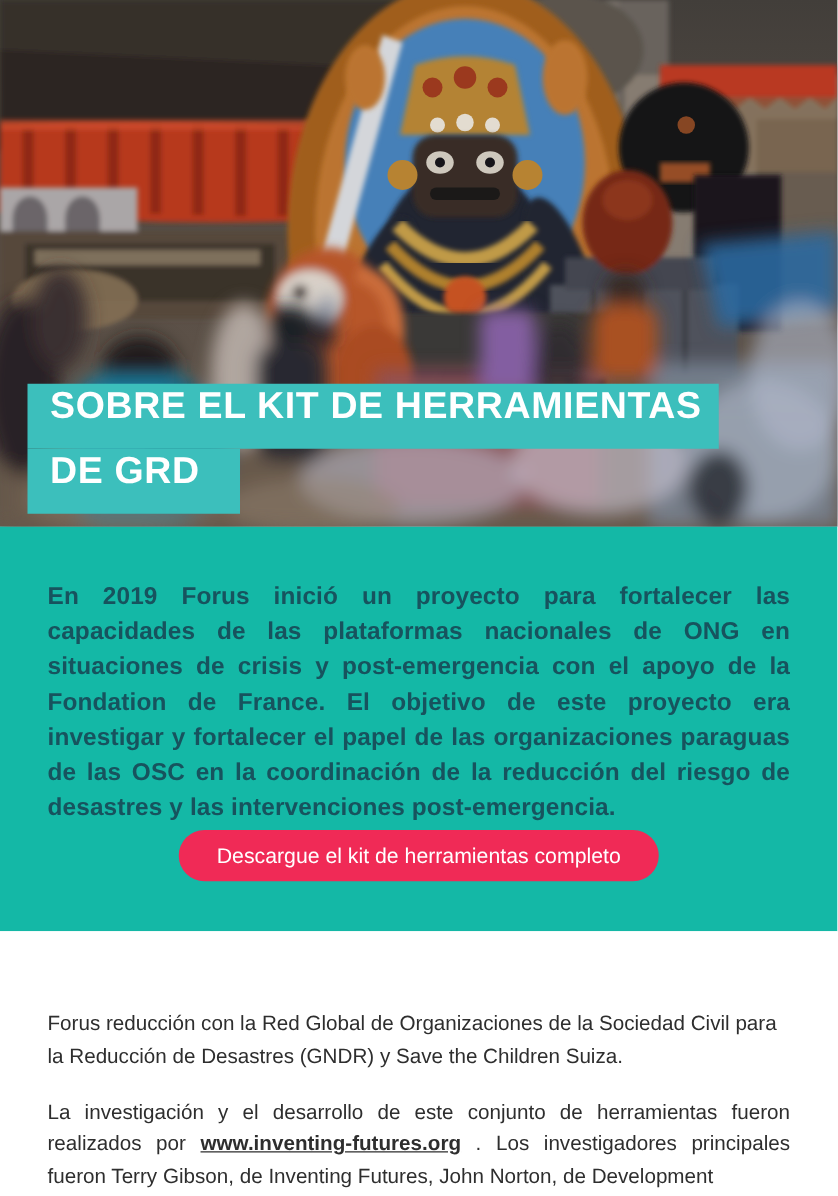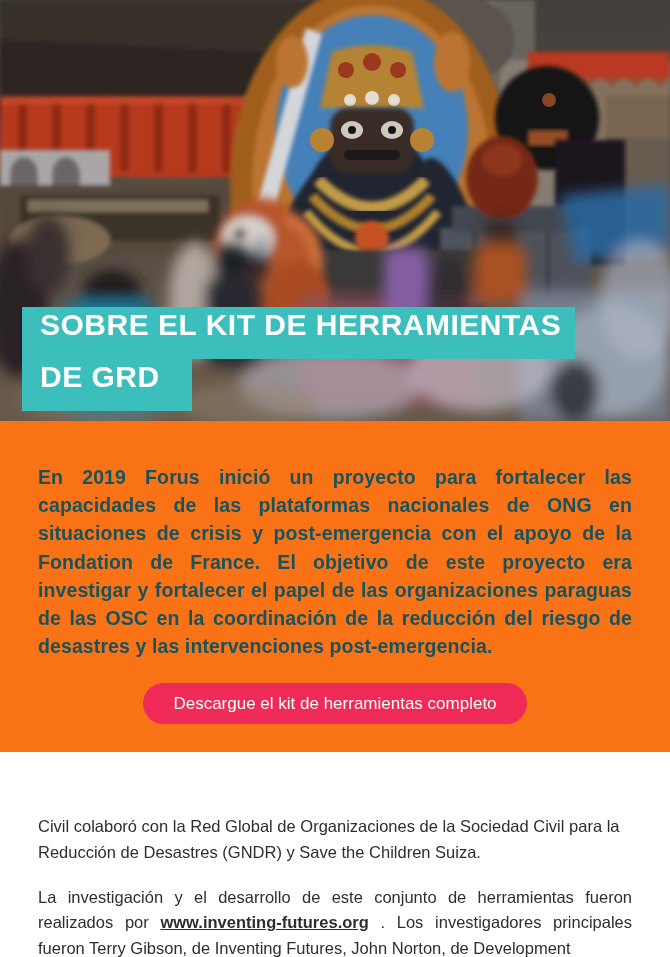--- a/index.html
+++ b/index.html
@@ -18,26 +18,26 @@
     display:flex; flex-direction:column; align-items:flex-start;
   }
   .hero-title .hl {
     display:inline-block; background:#3CBFBC; color:#ffffff;
     font-weight:bold; font-size:30px; line-height:36px; height:52px;
     padding:0 14px 0 18px; letter-spacing:0.5px; white-space:nowrap;
   }
   .hero-title .hl.l2 { padding-right:32px; }
 
   
-  .teal-section { background:#f97316; padding:42px 38px 28px 38px; }
+  .teal-section { background:#14b8a6; padding:42px 38px 40px 38px; }
   .teal-section .lead {
     color:#17535E; font-weight:bold; font-size:19.5px; line-height:28.2px;
     text-align:justify; letter-spacing:0.1px;
   }
-  .btn-row { display:flex; justify-content:center; margin-top:23px; }
+  .btn-row { display:flex; justify-content:center; margin-top:4px; }
   .download-btn {
     background:#F02A56; color:#ffffff; border:none; cursor:pointer;
     font-family:"Liberation Sans", sans-serif;
     font-size:17px; line-height:20px; padding:10.5px 30px;
     border-radius:22px; white-space:nowrap;
   }
 
   
   .white-section { background:#ffffff; padding:62px 38px 0 38px; color:#2E2E2E; }
   .white-section p { font-size:16.5px; line-height:25.3px; }
@@ -226,15 +226,15 @@
 </div>
 
 <div class="teal-section">
   <p class="lead">En 2019 Forus inició un proyecto para fortalecer las capacidades de las plataformas nacionales de ONG en situaciones de crisis y post-emergencia con el apoyo de la Fondation de France. El objetivo de este proyecto era investigar y fortalecer el papel de las organizaciones paraguas de las OSC en la coordinación de la reducción del riesgo de desastres y las intervenciones post-emergencia.</p>
   <div class="btn-row">
     <button class="download-btn">Descargue el kit de herramientas completo</button>
   </div>
 </div>
 
 <div class="white-section">
-  <p class="p1">Civil colaboró con la Red Global de Organizaciones de la Sociedad Civil para la Reducción de Desastres (GNDR) y Save the Children Suiza.</p>
+  <p class="p1">Forus reducción con la Red Global de Organizaciones de la Sociedad Civil para la Reducción de Desastres (GNDR) y Save the Children Suiza.</p>
   <p class="p2"><span>La investigación y el desarrollo de este conjunto de herramientas fueron realizados por </span><a href="#" class="inline-link">www.inventing-futures.org</a><span> . Los investigadores principales fueron Terry Gibson, de Inventing Futures, John Norton, de Development</span></p>
 </div>
 
 </body></html>

